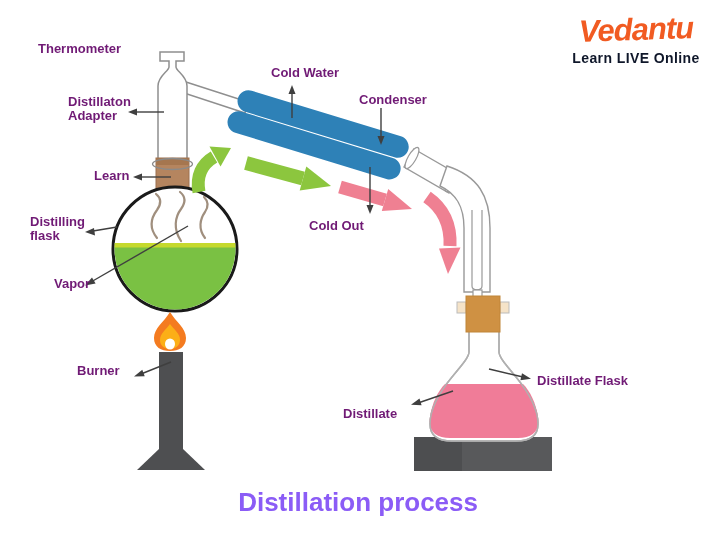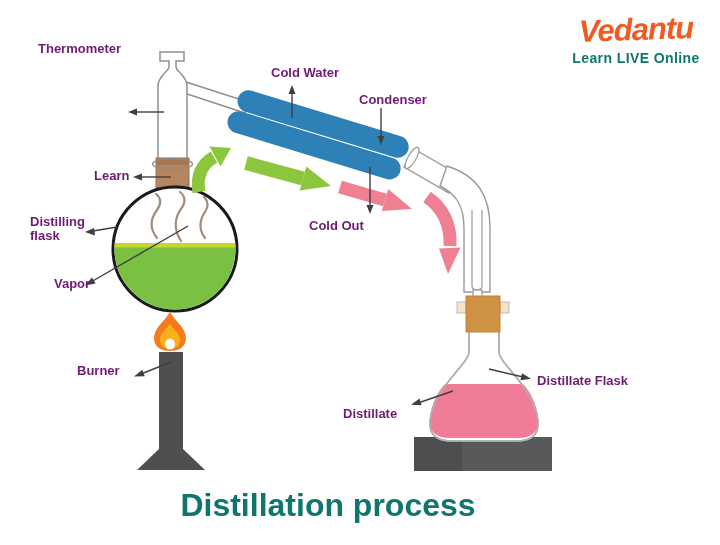--- a/index.html
+++ b/index.html
@@ -1,27 +1,27 @@
 <!DOCTYPE html>
 <html><head>
 <meta charset="utf-8">
 <style>
   html,body{margin:0;padding:0;background:#fff;}
   .stage{position:relative;width:720px;height:545px;background:#ffffff;overflow:hidden;
          font-family:"Liberation Sans",sans-serif;}
   .stage svg{position:absolute;left:0;top:0;}
   .lbl{position:absolute;color:#701a75;font-weight:700;font-size:13px;line-height:14px;white-space:nowrap;}
   .lbl2{line-height:14px;}
-  .title{position:absolute;left:178px;top:487px;width:300px;text-align:center;
-         color:#0f766e;font-weight:700;font-size:32px;}
+  .title{position:absolute;left:178px;top:487px;width:300px;text-align:right;
+         color:#8b5cf6;font-weight:700;font-size:26px;}
   .logo{position:absolute;left:558px;top:12px;width:156px;text-align:center;}
   .logo .word{display:block;font-size:31px;font-weight:700;font-style:italic;
               letter-spacing:-1px;transform:rotate(-2deg);color:#F15B22;}
   .logo .tag{display:block;margin-top:2px;font-size:14px;font-weight:700;
-             letter-spacing:.4px;color:#0f766e;}
+             letter-spacing:.4px;color:#0f172a;}
 </style>
 </head>
 <body>
 
 <div class="stage">
 
   <svg width="720" height="545" viewBox="0 0 720 545">
 
     <g>
       <path d="M186,82 L248,102 L245,113 L184,93 Z" fill="#ffffff" stroke="#8f8f8f" stroke-width="1.5"></path>
@@ -120,20 +120,24 @@
       <line x1="292" y1="92" x2="292" y2="118"></line>
       <polygon points="292,85 288.5,94 295.5,94" stroke="none"></polygon>
       <line x1="381" y1="108" x2="381" y2="138"></line>
       <polygon points="381,145 377.5,136 384.5,136" stroke="none"></polygon>
       <line x1="370" y1="167" x2="370" y2="207"></line>
       <polygon points="370,214 366.5,205 373.5,205" stroke="none"></polygon>
     </g>
   </svg>
 
   <div class="lbl" style="left:38px;top:42px">Thermometer</div>
+  <div class="lbl lbl2" style="left:68px;top:95px">
+    <span style="display:block">Distillaton</span>
+    <span style="display:block">Adapter</span>
+  </div>
   <div class="lbl" style="left:271px;top:66px">Cold Water</div>
   <div class="lbl" style="left:359px;top:93px">Condenser</div>
   <div class="lbl" style="left:94px;top:169px">Learn</div>
   <div class="lbl lbl2" style="left:30px;top:215px">
     <span style="display:block">Distilling</span>
     <span style="display:block">flask</span>
   </div>
   <div class="lbl" style="left:309px;top:219px">Cold Out</div>
   <div class="lbl" style="left:54px;top:277px">Vapor</div>
   <div class="lbl" style="left:77px;top:364px">Burner</div>

